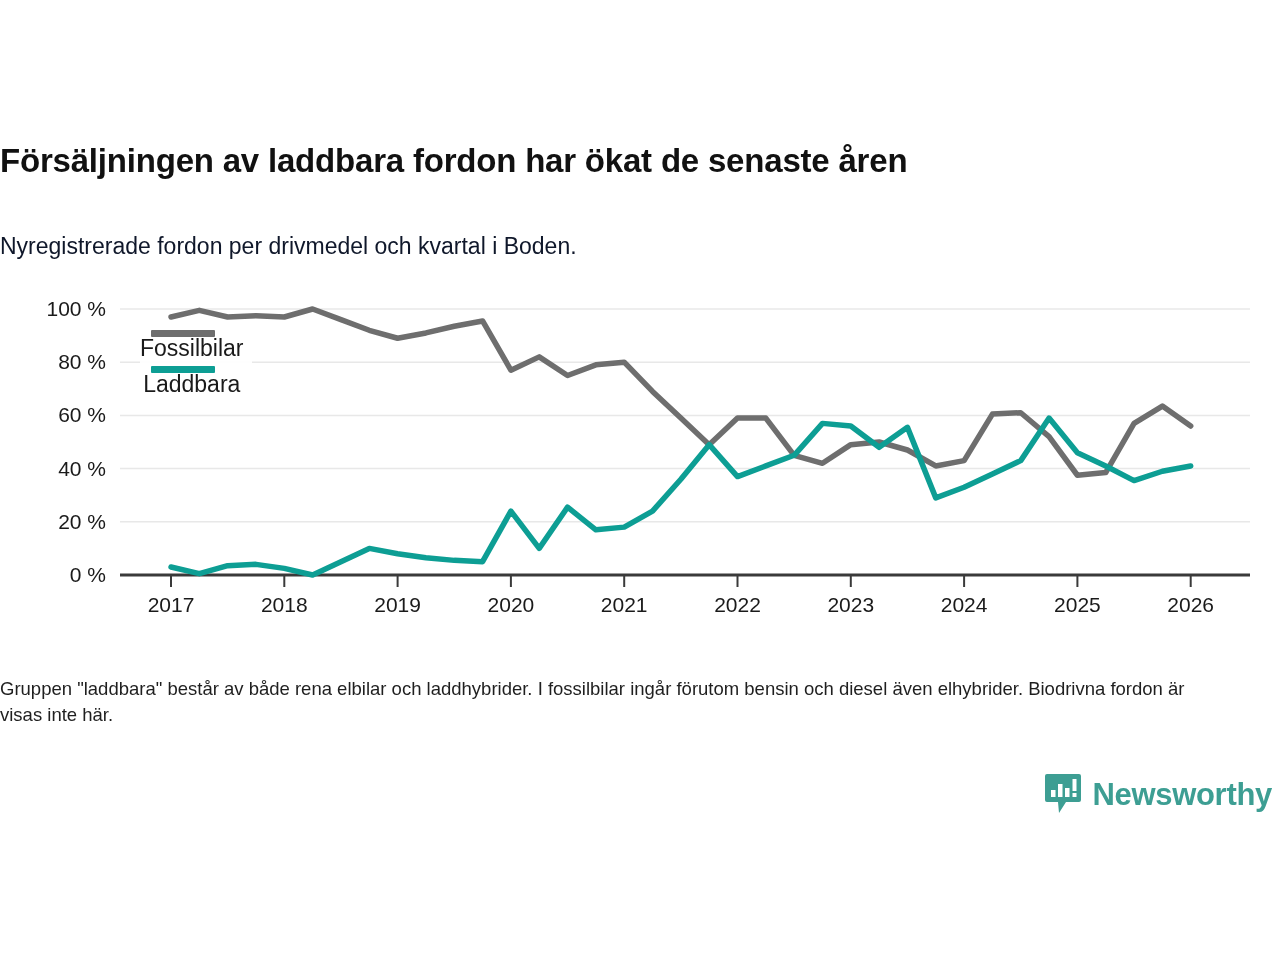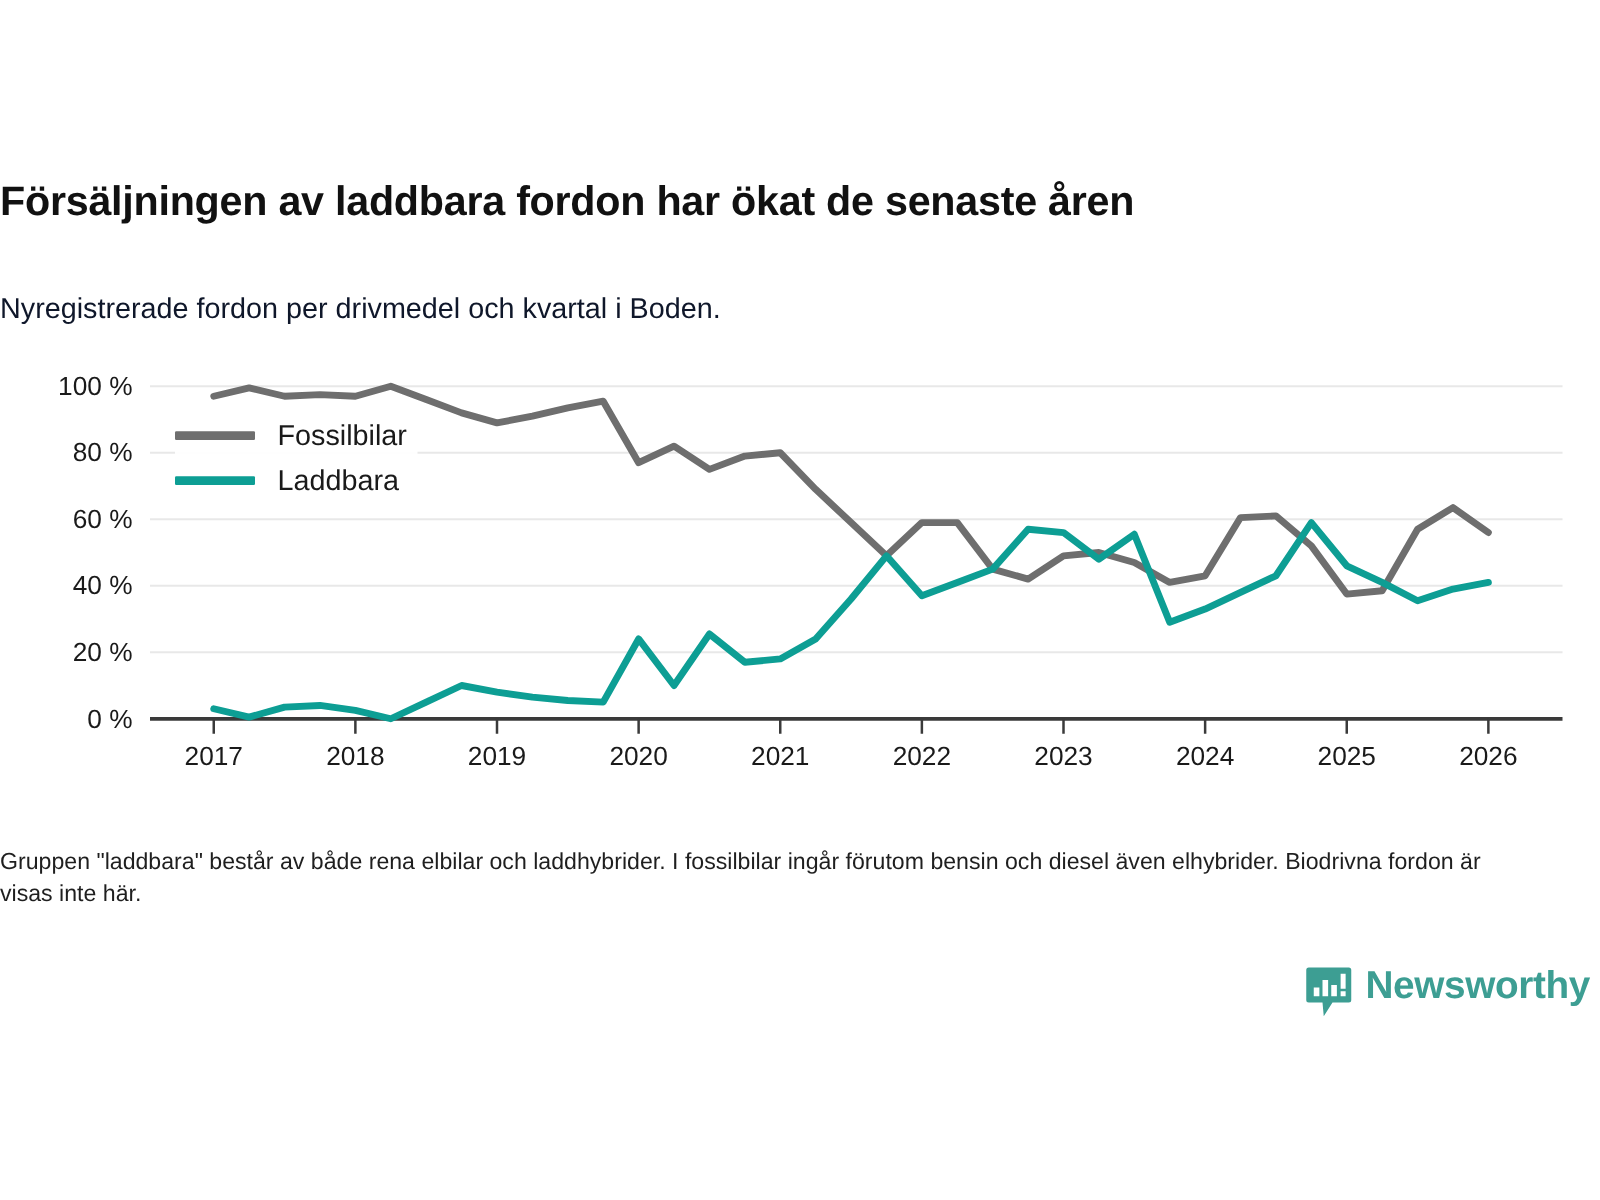--- a/index.html
+++ b/index.html
@@ -90,20 +90,21 @@
     left: 140px;
     top: 330px;
     z-index: 5;
   }
   .legend-row {
     display: flex;
     align-items: center;
     height: 36px;
     background: rgba(255,255,255,0.92);
     padding-right: 8px;
+    flex-direction: column;
   }
   .legend-swatch {
     width: 64px;
     height: 7px;
     border-radius: 1px;
     margin-right: 18px;
   }
   .legend-label {
     font-size: 23px;
     color: #1a1a1a;
@@ -120,20 +121,21 @@
     line-height: 1.42;
     color: #1f1f1f;
   }
 
   
   .logo {
     position: absolute;
     right: 8px;
     top: 772px;
     display: flex;
+    align-items: center;
   }
   .logo-mark {
     margin-right: 10px;
     display: block;
   }
   .logo-text {
     font-size: 31px;
     font-weight: bold;
     letter-spacing: -0.3px;
     line-height: 1;

